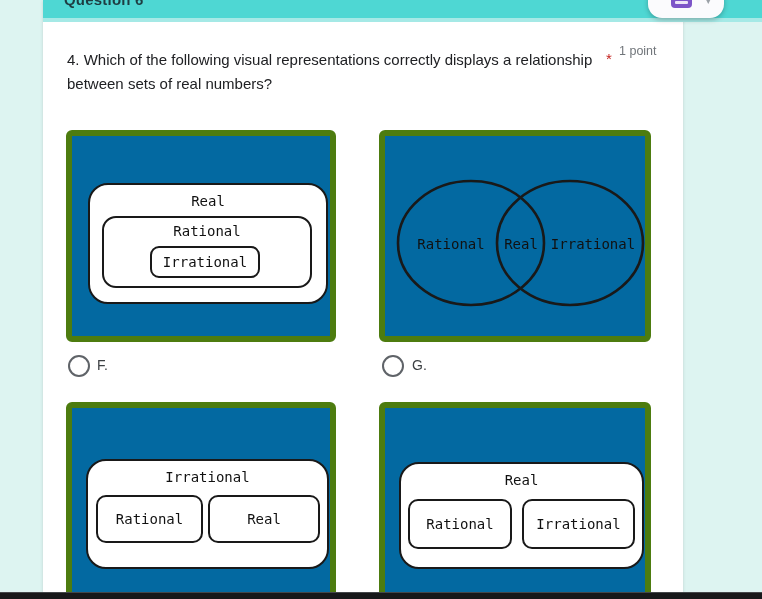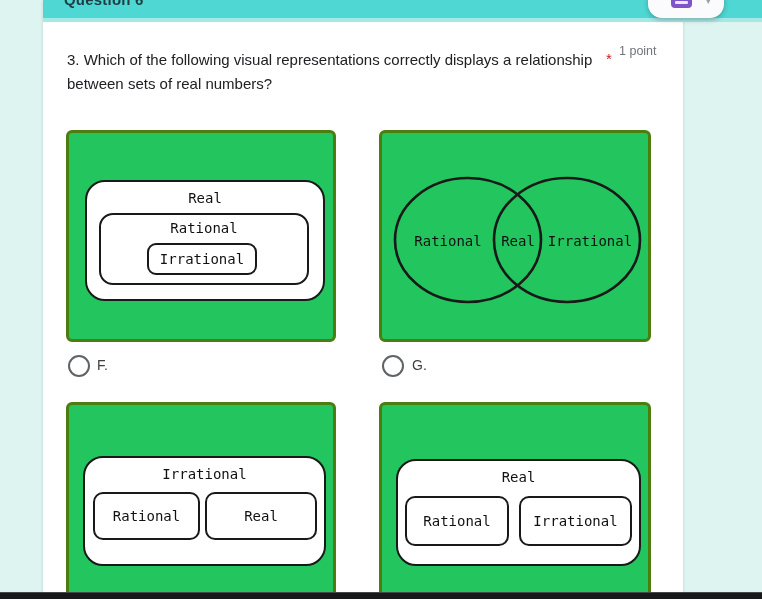--- a/index.html
+++ b/index.html
@@ -48,21 +48,21 @@
     font-size:15px;line-height:24px;color:#202124;z-index:2;
   }
   .required-marker{
     position:absolute;left:606px;top:50px;font-size:15px;color:#c5221f;z-index:2;
   }
   .points{
     position:absolute;left:619px;top:44px;font-size:12.5px;color:#70757a;z-index:2;
   }
   
   .frame{
-    position:absolute;background:#22c55e;border:3px solid #4d7c0f;border-radius:6px;
+    position:absolute;background:#0369a1;border:6px solid #4d7c0f;border-radius:6px;
     box-sizing:border-box;z-index:2;text-decoration:underline;
   }
   .frame-f{left:66px;top:130px;width:270px;height:212px;}
   .frame-g{left:379px;top:130px;width:272px;height:212px;}
   .frame-h{left:66px;top:402px;width:270px;height:212px;}
   .frame-j{left:379px;top:402px;width:272px;height:212px;}
   
   .rect{
     position:absolute;border:2.5px solid #191919;background:#fff;
     box-sizing:border-box;
@@ -99,21 +99,21 @@
 
 <div class="header-bar">
   <div class="header-title">Question 6</div>
 </div>
 
 <div class="toolbar-pill">
   <div class="app-icon"></div>
   <div class="caret">▾</div>
 </div>
 
-<div class="question-text">3. Which of the following visual representations correctly displays a relationship between sets of real numbers?</div>
+<div class="question-text">4. Which of the following visual representations correctly displays a relationship between sets of real numbers?</div>
 <div class="required-marker">*</div>
 <div class="points">1 point</div>
 
 <div class="frame frame-f">
   <div class="rect" style="left:16px;top:47px;width:240px;height:121px;border-radius:20px;">
     <div class="dlabel" style="margin-top:8px;">Real</div>
     <div class="rect" style="left:12px;top:31px;width:210px;height:72px;border-radius:14px;">
       <div class="dlabel" style="margin-top:5px;">Rational</div>
       <div class="rect center-flex" style="left:46px;top:28px;width:110px;height:32px;border-radius:9px;">
         <div class="dlabel">Irrational</div>

